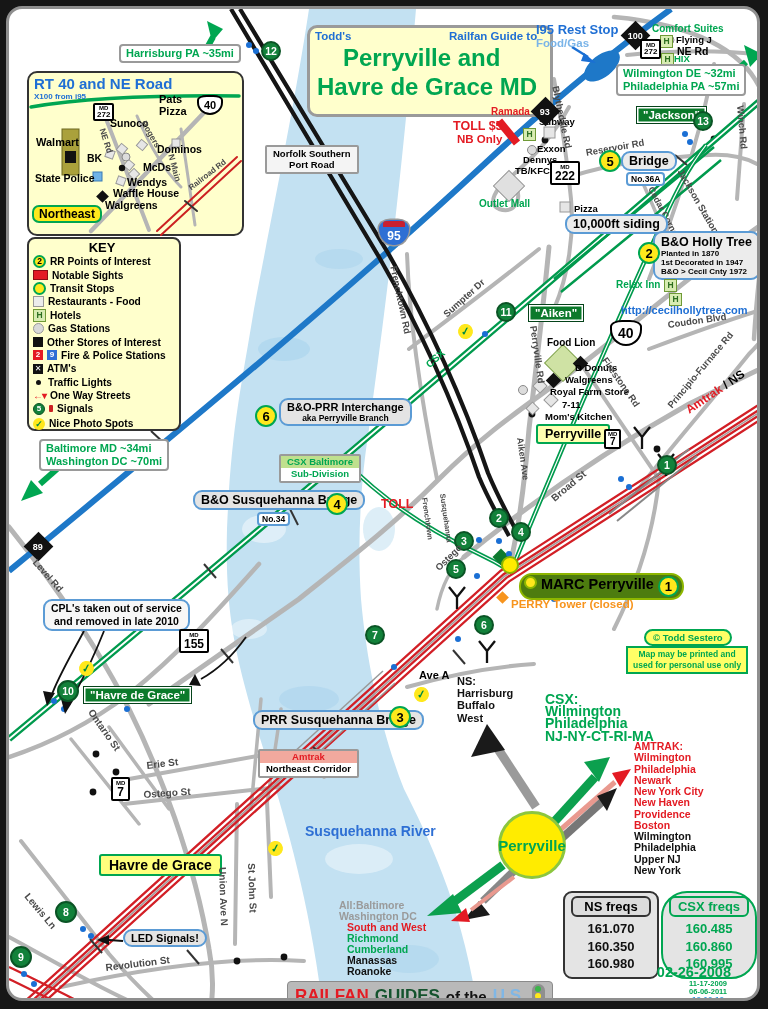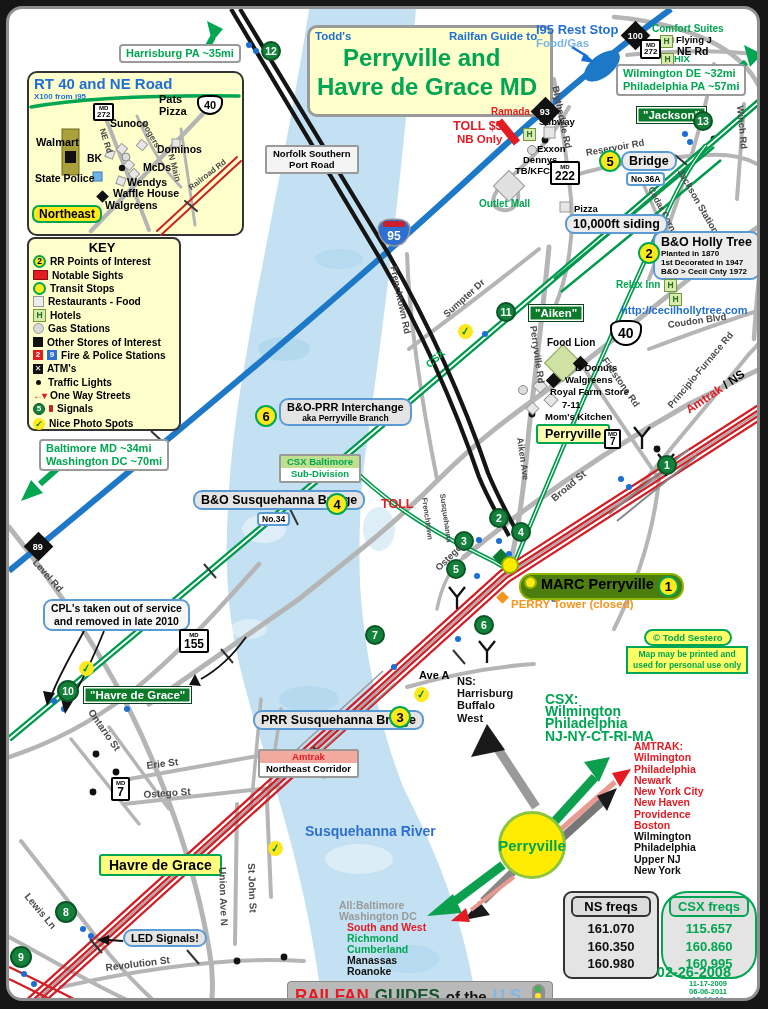--- a/index.html
+++ b/index.html
@@ -517,21 +517,21 @@
     <div class="hd">NS freqs</div>
     <div class="fvals" style="color:#111">
             <div>161.070</div>
             <div>160.350</div>
             <div>160.980</div>
           </div>
   </div>
   <div class="ftab csx" style="left:652px;top:882px">
     <div class="hd">CSX freqs</div>
     <div class="fvals grn">
-            <div>115.657</div>
+            <div>160.485</div>
             <div>160.860</div>
             <div>160.995</div>
           </div>
   </div>
   <div class="t grn" style="right:26px;top:955px;font-size:14.5px;left:auto">02-26-2008</div>
   <div class="t grn" style="right:30px;top:970px;font-size:7.5px;left:auto">11-17-2009</div>
   <div class="t grn" style="right:30px;top:978px;font-size:7.5px;left:auto">06-06-2011</div>
   <div class="t" style="right:33px;top:986px;font-size:8px;color:#2f9ae0;left:auto">12-12-12</div>
   <div class="banner" style="left:278px;top:972px">
     <span style="color:#e31b23">RAILFAN</span>

